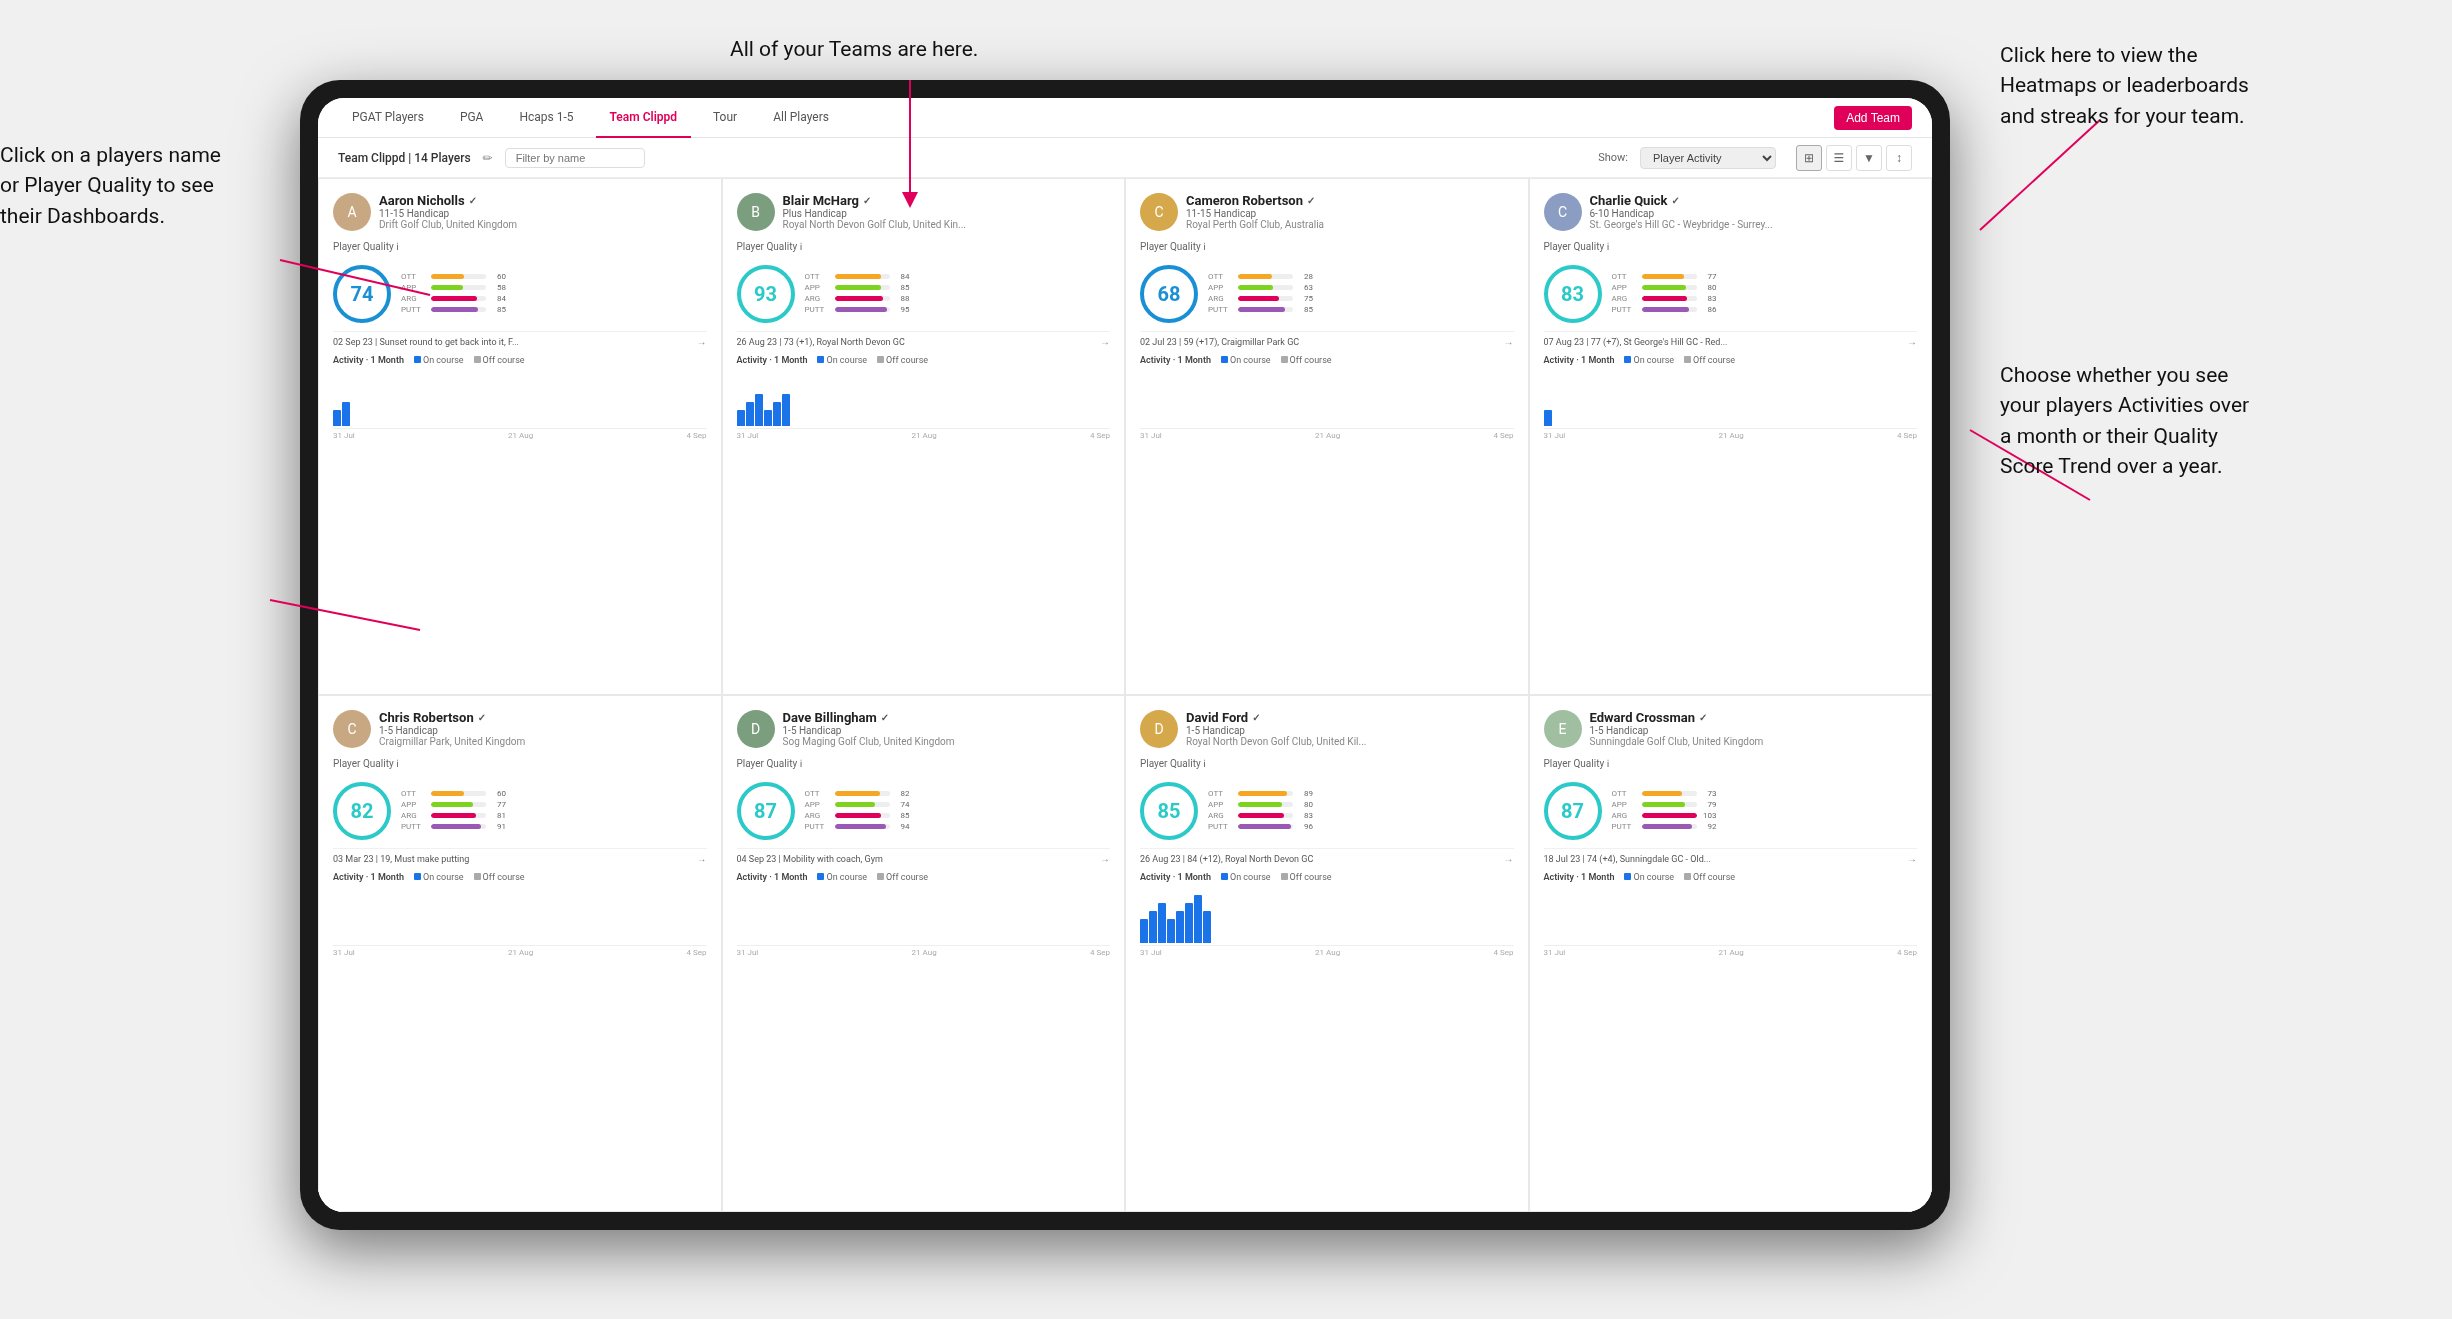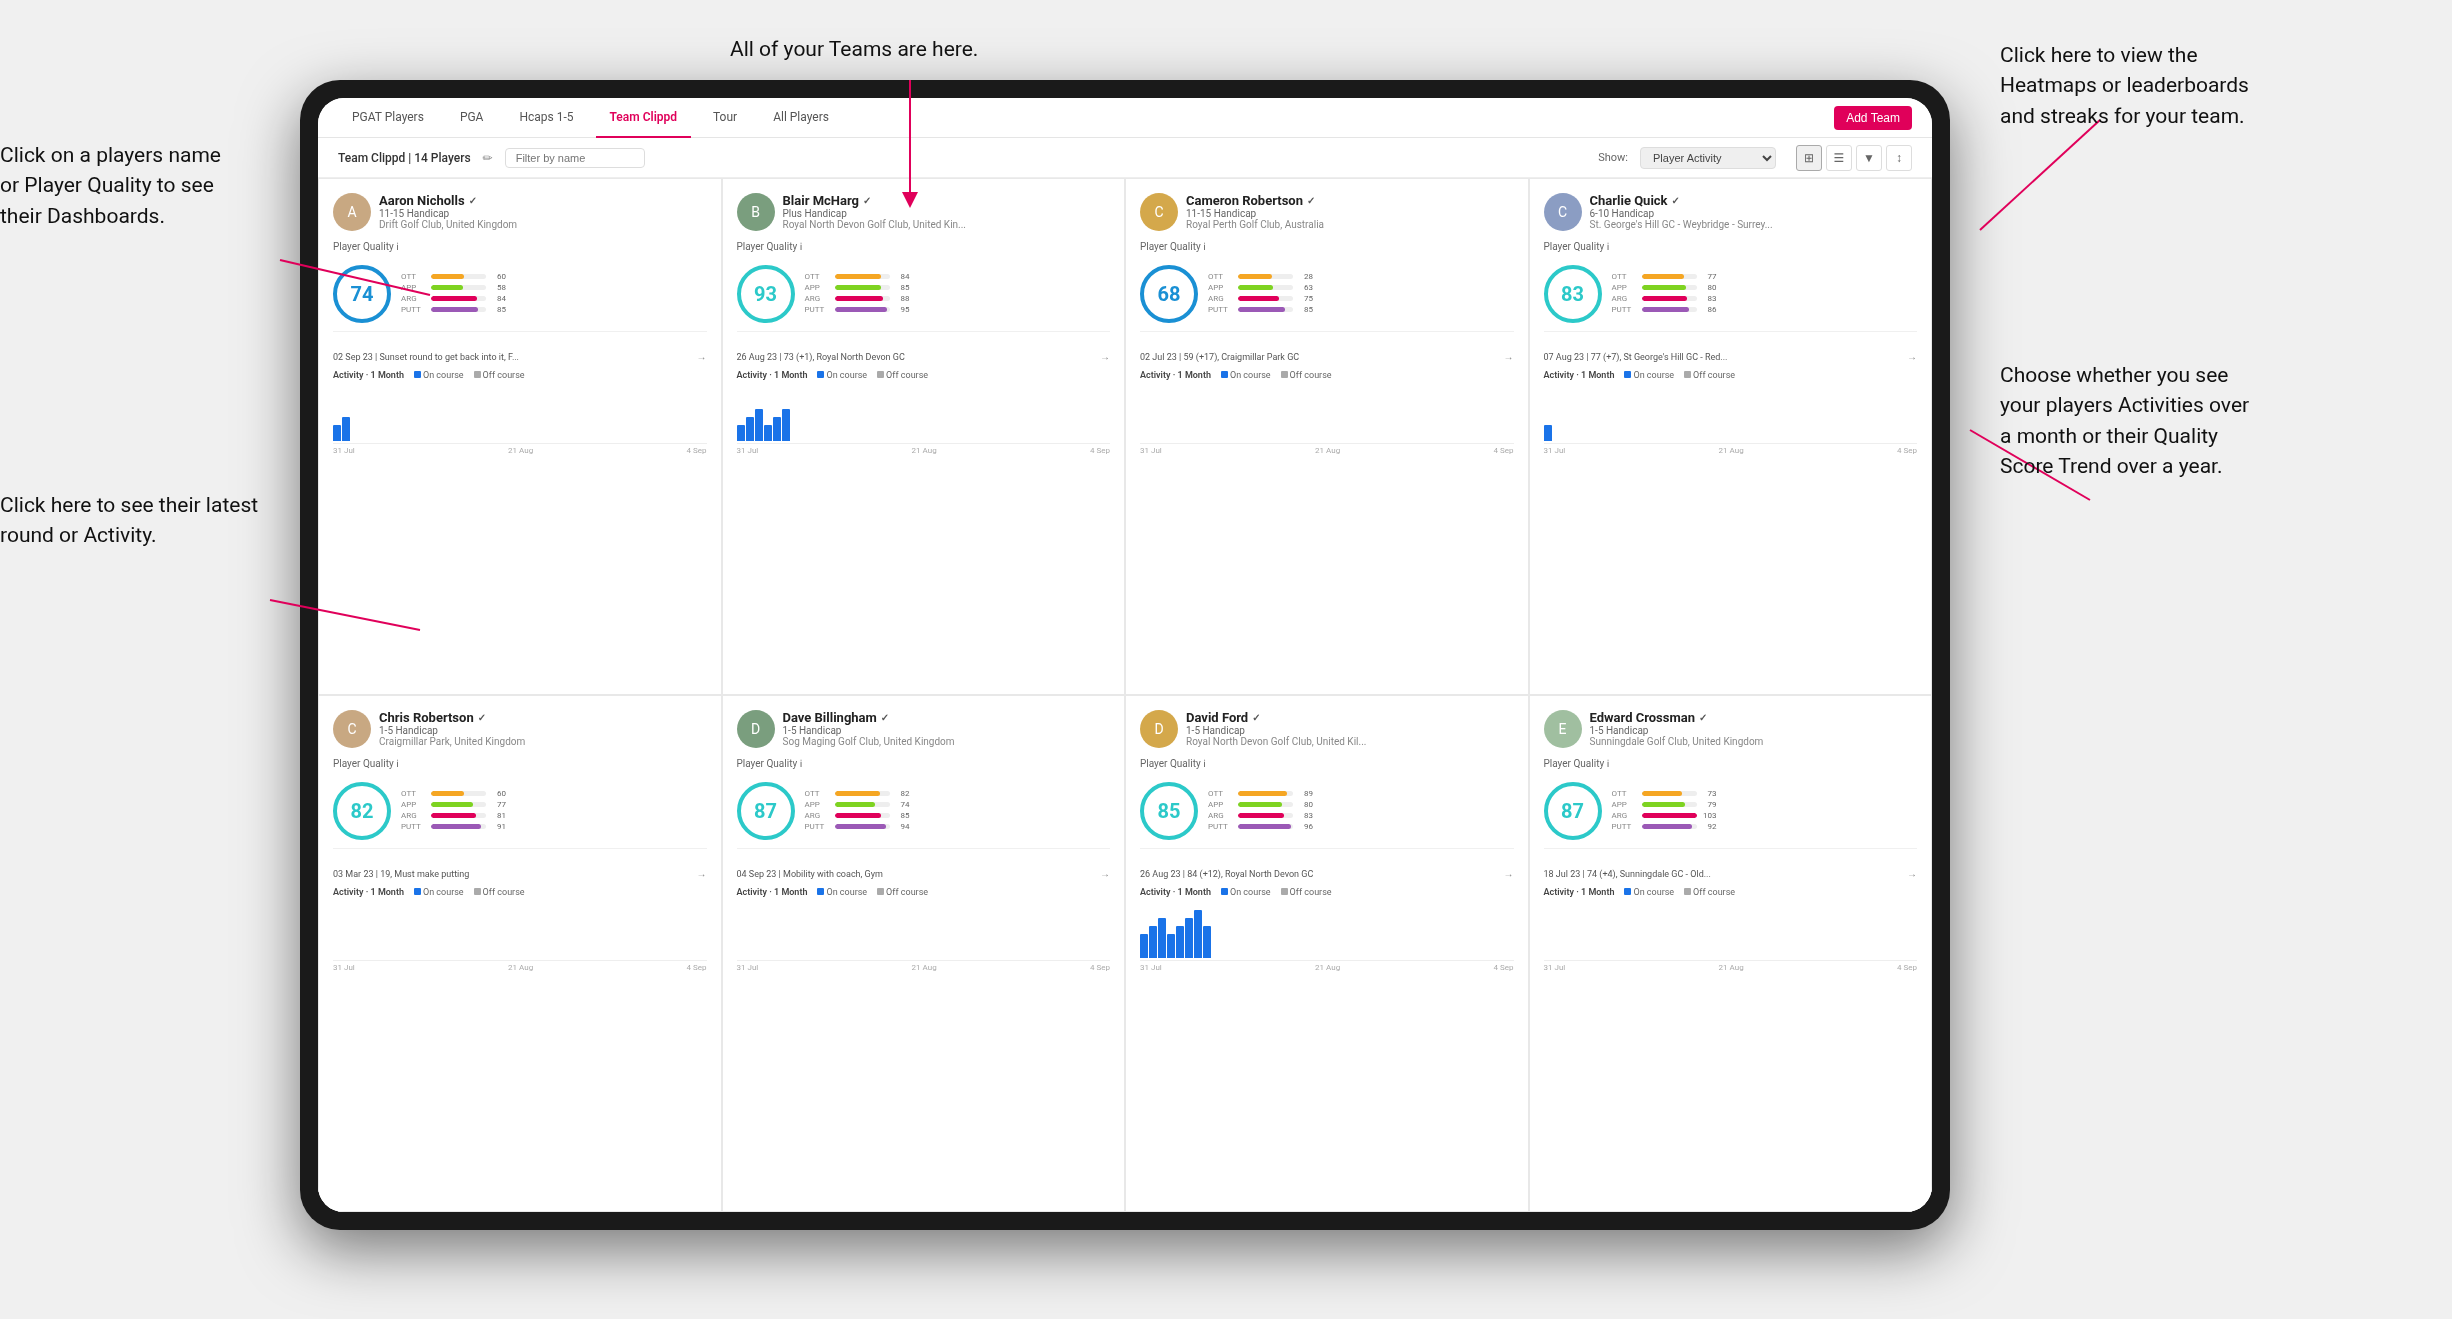--- a/index.html
+++ b/index.html
@@ -249,21 +249,21 @@
     .bar-app { background: #7ed321; }
     .bar-arg { background: #e0005a; }
     .bar-putt { background: #9b59b6; }
     .bar-value { font-size: 8px; color: #666; width: 16px; text-align: right; }
 
     
     .latest-round {
       font-size: 9px;
       color: #555;
       border-top: 1px solid #f0f0f0;
-      padding-top: 19px;
+      padding-top: 4px;
       display: flex;
       align-items: center;
       justify-content: space-between;
     }
     .latest-round-text { flex: 1; overflow: hidden; white-space: nowrap; text-overflow: ellipsis; }
     .arrow-link { color: #888; font-size: 10px; cursor: pointer; }
 
     
     .activity-section { }
     .activity-header {
@@ -967,17 +967,16 @@
       <marker id="arr" markerWidth="8" markerHeight="8" refX="4" refY="4" orient="auto">
         <path d="M0,0 L8,4 L0,8 Z" fill="#e0005a"></path>
       </marker>
     </defs>
   </svg>
 
   <div class="ann-text" style="top:40px; left:2000px;">Click here to view the<br>Heatmaps or leaderboards<br>and streaks for your team.</div>
 
   <div class="ann-text" style="top:140px; left:0px;">Click on a players name<br>or Player Quality to see<br>their Dashboards.</div>
 
-  <div class="ann-text" style="top:490px; left:0px;">Click here to see their latest<br>round or Activity.</div>
 
   <div class="ann-text" style="top:360px; left:2000px; max-width:300px;">Choose whether you see<br>your players Activities over<br>a month or their Quality<br>Score Trend over a year.</div>
 
 </div>
 
 </body></html>

